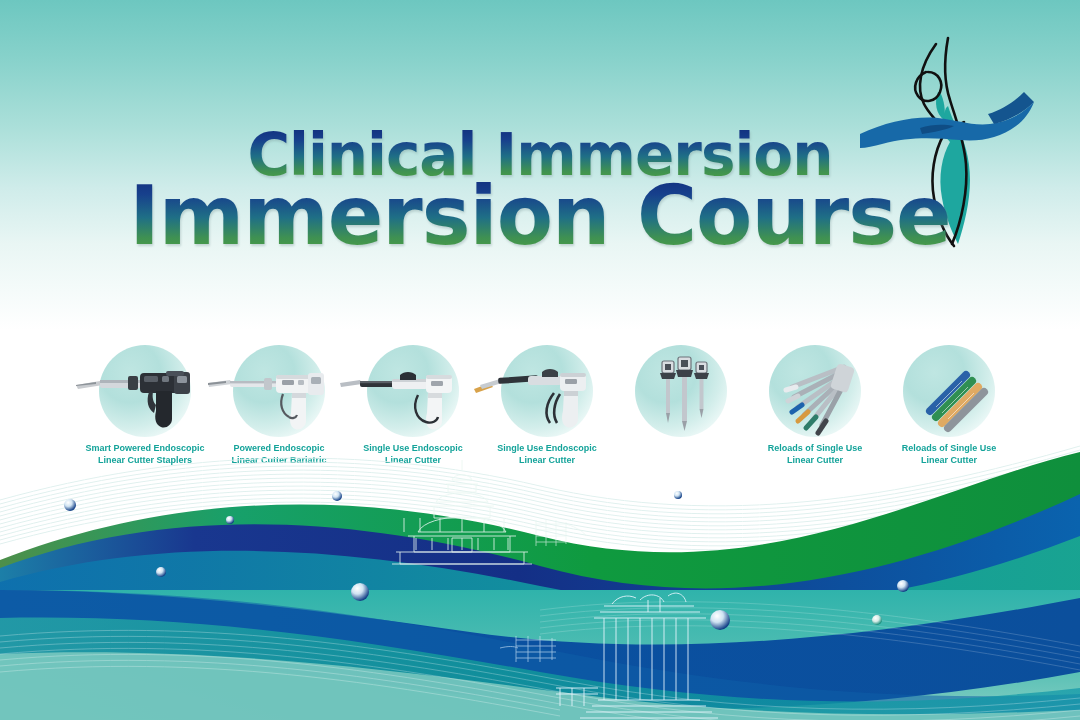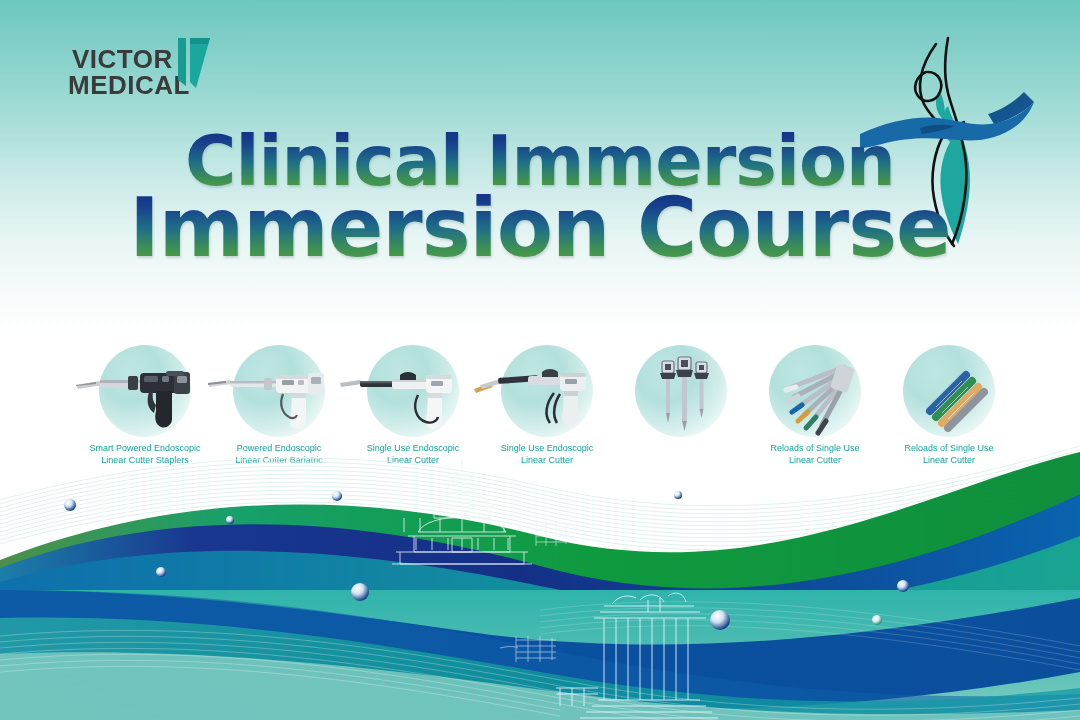--- a/index.html
+++ b/index.html
@@ -47,62 +47,53 @@
   
   .title-wrap{position:absolute;left:0;top:128px;width:1080px;text-align:center;}
   .title-line{
     font-family:"DejaVu Sans","Liberation Sans",sans-serif;
     font-weight:bold;letter-spacing:-1px;line-height:.95;
     background:linear-gradient(180deg,#12307f 0%,#17408c 22%,#1f6f86 52%,#3f9152 78%,#4fa341 100%);
     -webkit-background-clip:text;background-clip:text;color:transparent;
     -webkit-text-fill-color:transparent;
     filter:drop-shadow(1px 2px 1px rgba(120,150,150,.35));
   }
-  .title-1{font-size:70px;}
+  .title-1{font-size:58px;}
   .title-2{font-size:82px;margin-top:-6px;}
 
   
   .products{position:absolute;left:0;top:345px;width:1080px;height:130px;}
   .product{position:absolute;top:0;width:136px;height:130px;text-align:center;}
   .product .disc{
     position:absolute;left:50%;top:0;transform:translateX(-50%);
     width:92px;height:92px;border-radius:50%;
     background:radial-gradient(circle at 34% 30%,#bfe6e2 0%,#b3e0dc 34%,#d3eeeb 62%,#f2fbfa 84%,#ffffff 100%);
   }
   .product .shot{position:absolute;left:50%;top:0;transform:translateX(-50%);width:150px;height:92px;}
   .product .plabel{
     position:absolute;left:-8px;top:98px;width:152px;
-    font-size:9px;font-weight:normal;line-height:1.28;color:#14a39a;
+    font-size:9px;font-weight:bold;line-height:1.28;color:#14a39a;
     font-family:"Liberation Sans","DejaVu Sans",sans-serif;
     white-space:pre-line;
   }
 
   
   .waves{position:absolute;left:0;top:440px;width:1080px;height:280px;}
   .waves svg{display:block;}
 </style>
 </head>
 <body>
 
 <div class="stage">
 
   <div class="bg-top"></div>
   <div class="bg-bottom"></div>
 
   <div class="logos">
 
-    <div class="victor">
-      <div class="vm-line vm-1">VICTOR</div>
-      <div class="vm-line vm-2">MEDICAL</div>
-      <svg class="vm-mark" viewBox="0 0 38 62">
-        <path d="M4 2 L12 2 L12 50 L4 44 Z" fill="#1a9b92"></path>
-        <path d="M16 2 L36 2 L22 52 L16 46 Z" fill="#19a79e"></path>
-        <path d="M16 2 L36 2 L34 8 L16 8 Z" fill="#13918a"></path>
-      </svg>
-    </div>
 
   </div>
 
   <svg class="figure-mark" viewBox="0 0 200 220">
 
     <path d="M86 78 C80 92 82 104 90 112 C82 126 78 146 82 168 C85 186 92 202 98 214 C104 196 110 172 110 150 C110 128 104 108 96 96 C92 88 90 82 88 76 Z" fill="#1ea79f"></path>
     <path d="M78 62 C74 72 76 84 84 90 C86 80 84 70 80 62 Z" fill="#1ea79f"></path>
 
     <g fill="none" stroke="#111111" stroke-width="2.6" stroke-linecap="round">
       <path d="M76 14 C60 36 56 58 64 74 C70 86 80 92 84 104"></path>

